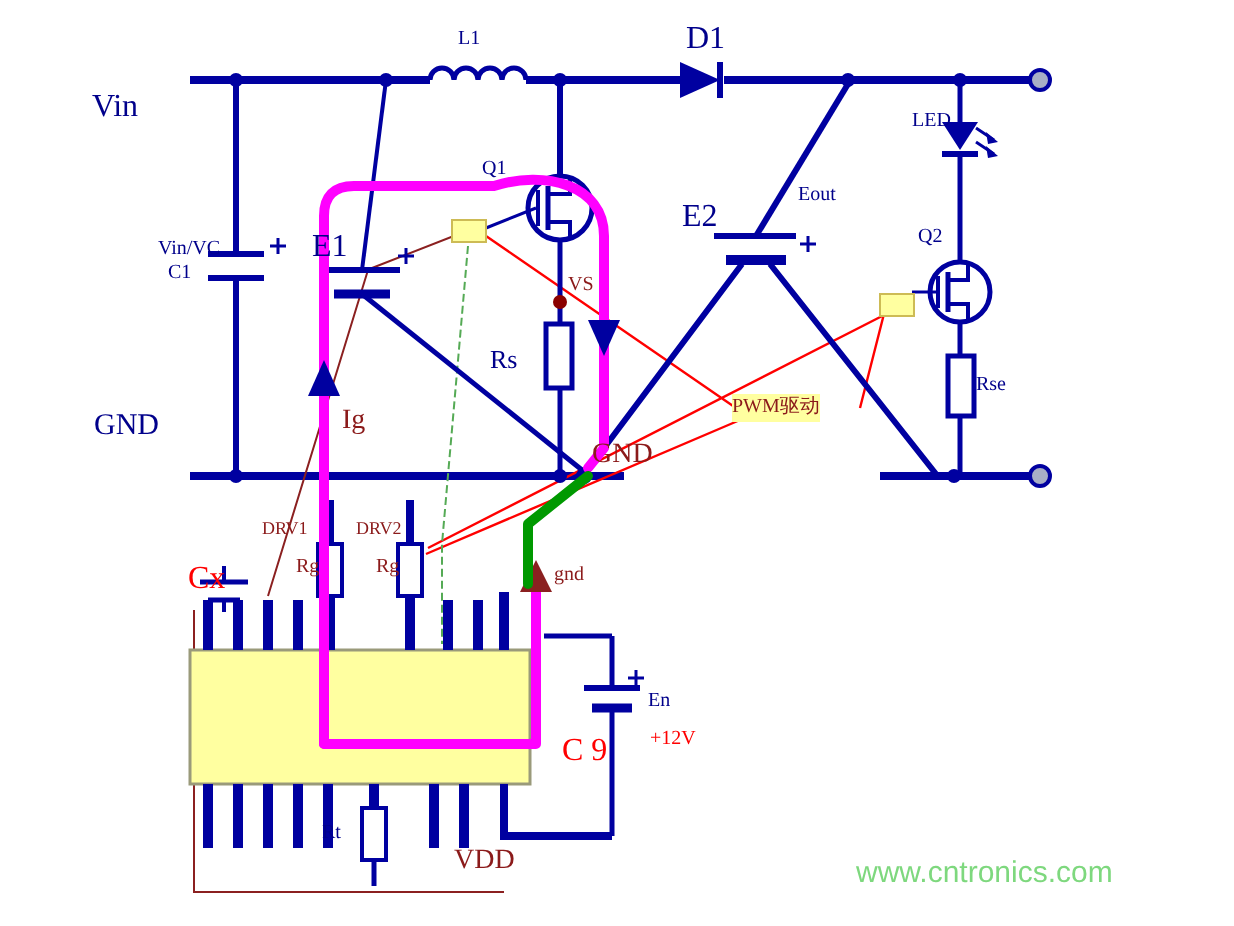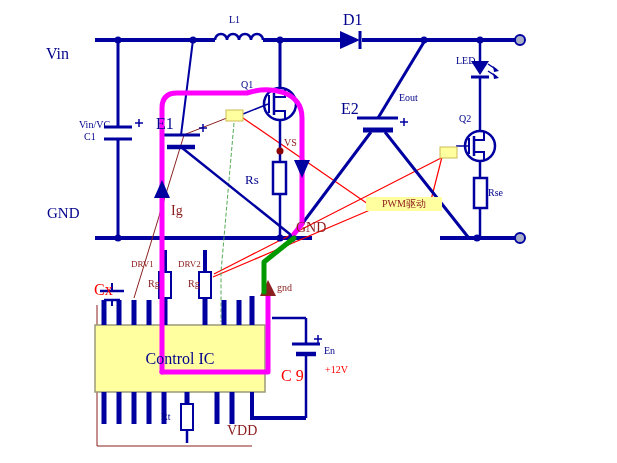--- a/index.html
+++ b/index.html
@@ -25,21 +25,21 @@
   .green{stroke:var(--loop-green);fill:none;stroke-linecap:round;stroke-linejoin:round}
   .ybox{fill:var(--highlight-yellow);stroke:#cdbb55;stroke-width:1}
   .icbox{fill:var(--ic-fill);stroke:#9a9a7a}
   .label{position:absolute;line-height:1;color:var(--label-blue);white-space:nowrap}
   .dr{color:var(--label-darkred)}
   .red{color:var(--label-red)}
   .b{font-weight:normal}
   .f9{font-size:9px}.f10{font-size:10px}.f11{font-size:10px}.f12{font-size:16px}
   .f13{font-size:13px}.f14{font-size:14px}.f15{font-size:15px}.f16{font-size:16px}
   .pwm-tag{position:absolute;background:var(--highlight-yellow);color:var(--label-darkred);
-           padding:1px 16px;line-height:1.2;white-space:nowrap}
+           padding:1px 0;line-height:1.2;white-space:nowrap}
   .icname{position:absolute;left:95px;top:325px;width:170px;height:67px;display:flex;
           align-items:center;justify-content:center;color:var(--label-blue)}
   .watermark{position:absolute;color:var(--watermark-green);font-family:"Liberation Sans",sans-serif;white-space:nowrap}
 </style>
 </head>
 <body>
 
 <div class="stage">
 
   <svg class="art" width="617" height="463" viewBox="0 0 617 463">
@@ -217,20 +217,20 @@
   <div class="label f11" style="left:399px;top:93px">Eout</div>
   <div class="label f11" style="left:456px;top:56px">LED</div>
   <div class="label f11" style="left:459px;top:114px">Q2</div>
   <div class="label f11" style="left:488px;top:188px">Rse</div>
   <div class="pwm-tag f11" style="left:366px;top:197px">PWM驱动</div>
   <div class="label dr f9" style="left:131px;top:260px">DRV1</div>
   <div class="label dr f9" style="left:178px;top:260px">DRV2</div>
   <div class="label dr f10" style="left:148px;top:279px">Rg</div>
   <div class="label dr f10" style="left:188px;top:279px">Rg</div>
   <div class="label red b f12" style="left:94px;top:282px">Cx</div>
-  <div class="icname b f16">Control IC</div>
   <div class="label dr b f11" style="left:277px;top:283px">gnd</div>
   <div class="label f10" style="left:324px;top:346px">En</div>
   <div class="label red f10" style="left:325px;top:365px">+12V</div>
   <div class="label red b f12" style="left:281px;top:368px">C 9</div>
   <div class="label dr b f14" style="left:227px;top:424px">VDD</div>
   <div class="label f11" style="left:161px;top:412px">Rt</div>
+  <div class="watermark b f15" style="left:428px;top:428px">www.cntronics.com</div>
 </div>
 
 </body></html>

